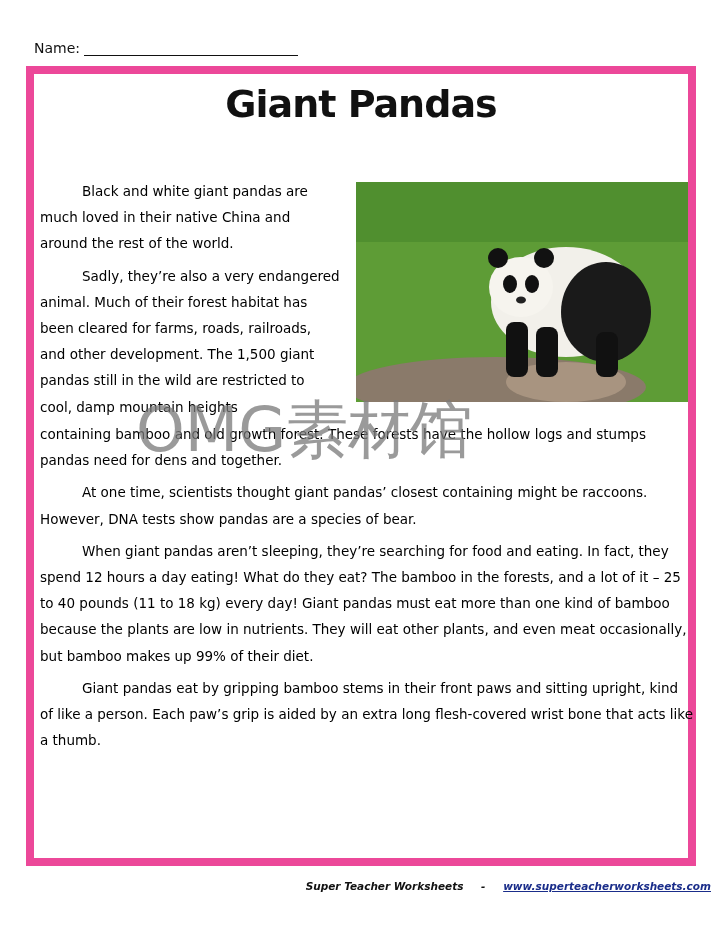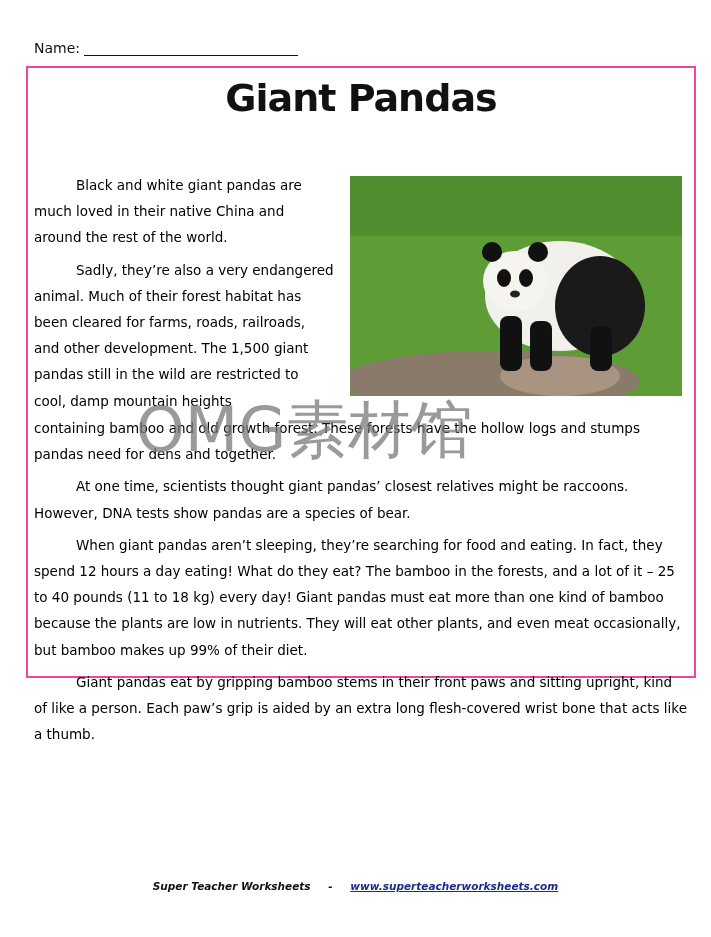--- a/index.html
+++ b/index.html
@@ -1,29 +1,29 @@
 <!DOCTYPE html>
 <html><head>
 <meta charset="utf-8">
 <style>
   html, body { margin:0; padding:0; background:#ffffff; }
   body { width:711px; height:937px; position:relative; overflow:hidden; font-family:"DejaVu Sans", sans-serif; color:#111; }
   .name-line { position:absolute; left:34px; top:40px; font-size:14px; }
   .name-line .blank { display:inline-block; width:214px; border-bottom:1px solid #111; height:14px; vertical-align:bottom; margin-left:4px; }
-  .frame { position:absolute; left:26px; top:66px; width:670px; height:612px; border:2px solid #ec4899; box-sizing:border-box; }
+  .frame { position:absolute; left:26px; top:66px; width:670px; height:800px; border:8px solid #ec4899; box-sizing:border-box; }
   .title { position:absolute; left:0; right:0; top:8px; text-align:center; font-family:"DejaVu Sans", sans-serif; font-weight:bold; font-size:38px; letter-spacing:-1px; }
   .byline { position:absolute; left:0; right:0; top:58px; text-align:center; font-size:11px; font-weight:bold; }
   .text { position:absolute; font-size:13.5px; line-height:26.2px; color:#000000; }
   .text p { margin:0 0 6px 0; text-indent:42px; }
   .left-col { left:6px; top:104px; width:300px; }
   .full { left:6px; width:655px; }
   .photo { position:absolute; left:322px; top:108px; width:332px; height:220px; overflow:hidden;
     background:linear-gradient(180deg,#4f8f2f 0%,#6aa83a 40%,#5c9a34 70%,#3f6e25 100%); }
   .watermark { position:absolute; left:136px; top:388px; font-size:62px; color:rgba(120,120,120,0.75); font-family:"DejaVu Sans", sans-serif; pointer-events:none; }
-  .footer { position:absolute; left:0; right:0; top:880px; text-align:center; font-size:10.5px; font-style:italic; font-weight:bold; }
+  .footer { position:absolute; left:0; right:0; top:880px; text-align:right; font-size:10.5px; font-style:italic; font-weight:bold; }
   .footer a { color:#1a2d8a; text-decoration:underline; margin-left:14px; }
   .footer .sep { margin-left:14px; }
 </style>
 </head>
 <body>
 
 <div class="name-line">
   <span>Name:</span><span class="blank"></span>
 </div>
 
@@ -50,21 +50,21 @@
     </svg>
   </div>
 
   <div class="text left-col">
     <p>Black and white giant pandas are much loved in their native China and around the rest of the world.</p>
     <p style="margin-bottom:0">Sadly, they’re also a very endangered animal.  Much of their forest habitat has been cleared for farms, roads, railroads, and other development.  The 1,500 giant pandas still in the wild are restricted to cool, damp mountain heights</p>
   </div>
 
   <div class="text full" style="top:347px;">
     <p style="text-indent:0">containing bamboo and old growth forest. These forests have the hollow logs and stumps pandas need for dens and together.</p>
-    <p>At one time, scientists thought giant pandas’ closest relatives might be raccoons. However, DNA tests show pandas are a species of bear.</p>
+    <p>At one time, scientists thought giant pandas’ closest containing might be raccoons. However, DNA tests show pandas are a species of bear.</p>
     <p>When giant pandas aren’t sleeping, they’re searching for food and eating.  In fact, they spend 12 hours a day eating!  What do they eat?  The bamboo in the forests, and a lot of it – 25 to 40 pounds (11 to 18 kg) every day!  Giant pandas must eat more than one kind of bamboo because the plants are low in nutrients.  They will eat other plants, and even meat occasionally, but bamboo makes up 99% of their diet.</p>
     <p>Giant pandas eat by gripping bamboo stems in their front paws and sitting upright, kind of like a person.  Each paw’s grip is aided by an extra long flesh-covered wrist bone that acts like a thumb.</p>
   </div>
 </div>
 
 <div class="watermark">OMG素材馆</div>
 
 <div class="footer">
   <span>Super Teacher Worksheets</span>
   <span class="sep">-</span>

